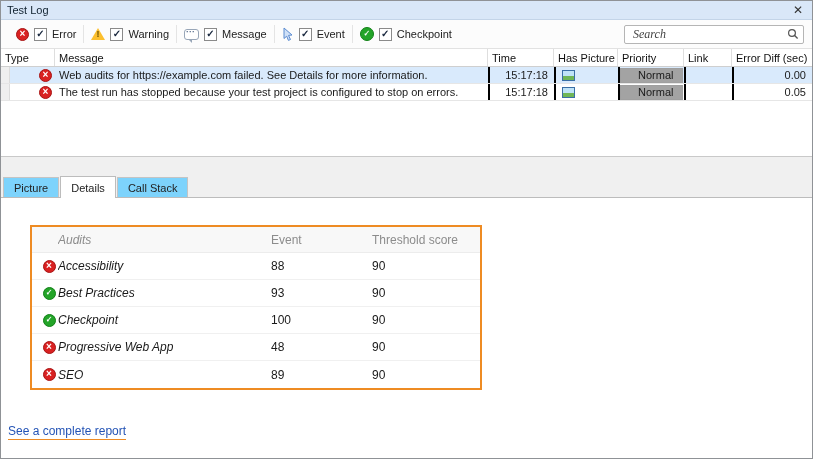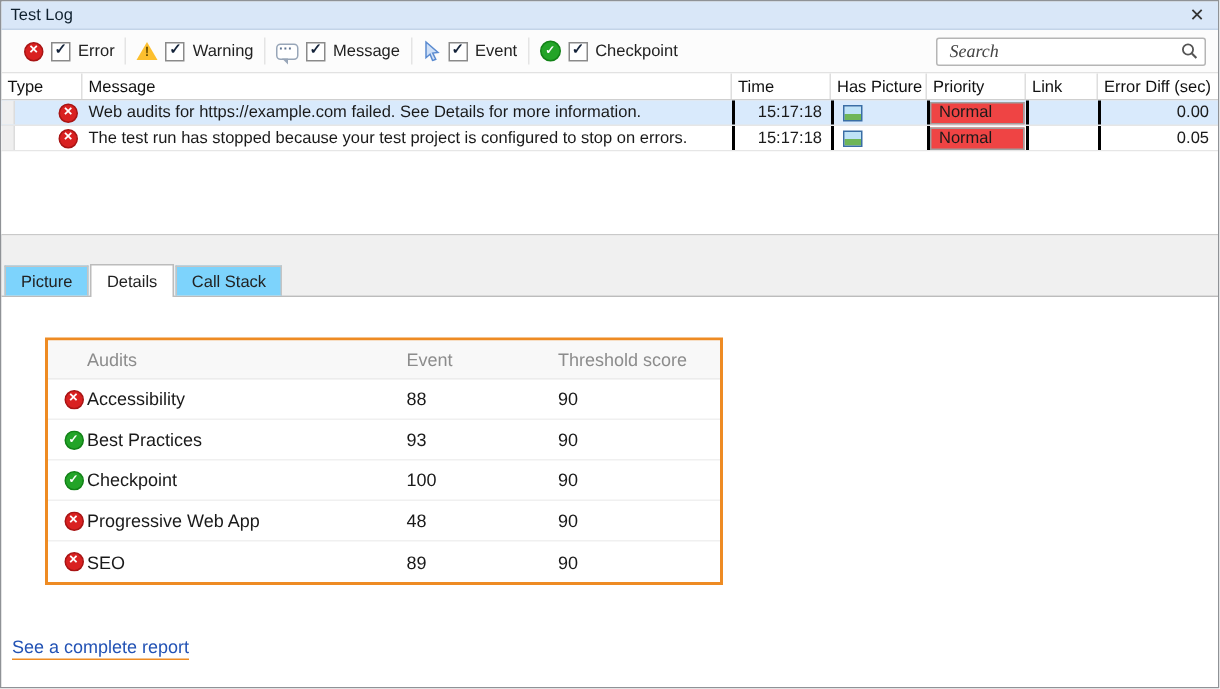--- a/index.html
+++ b/index.html
@@ -54,37 +54,37 @@
   .col-diff { width:80px; flex:0 0 auto; border-right:none !important; }
 
   .grow { display:flex; height:17px; align-items:stretch; border-bottom:1px solid #e6e6e6; background:#fff; cursor:default; }
   .grow.sel-true { background:#d9eafc; }
   .gc { display:flex; align-items:center; padding-left:4px; overflow:hidden; white-space:nowrap; }
   .gc.bordered { border-left:2px solid #000000; }
   .gc.right { justify-content:flex-end; padding-right:6px; }
   .gc.col-type { padding-left:0; justify-content:flex-end; padding-right:3px; position:relative; }
   .gutter { position:absolute; left:0; top:0; bottom:0; width:9px; background:#efefef; border-right:1px solid #dcdcdc; }
   .picture-icon { width:13px; height:11px; border:1px solid #3a6ea5; background:linear-gradient(to bottom, #bfe3f7 55%, #6fb657 55%); display:inline-block; margin-left:2px; }
-  .pri-box { flex:1; height:15px; margin:0 1px 0 0; border:1px solid #9f9f9f; background:#ef4444; display:flex; align-items:center; padding-left:5px; }
+  .pri-box { flex:1; height:15px; margin:0 1px 0 0; border:1px solid #9f9f9f; background:#a3a3a3; display:flex; align-items:center; padding-left:17px; }
   .gfill { flex:1; background:#fff; }
 
   
   .tabstrip { height:40px; background:#f0f0f0; display:flex; align-items:flex-end; padding-left:2px; flex:0 0 auto; }
   .tab { height:20px; padding:0 10px; display:flex; align-items:center; background:#7dd3fc; border:1px solid #c4c4c4; border-bottom:none; margin-right:1px; cursor:pointer; position:relative; color:#222; }
   .tab.active-true { background:#fff; height:22px; margin-bottom:-1px; z-index:2; border-color:#bcbcbc; }
 
   
   .panel { flex:1 1 auto; background:#fff; border-top:1px solid #bcbcbc; overflow:hidden; }
   .audit-table { width:452px; margin:27px 0 0 29px; border:2px solid #ee8b23; background:#fff; font-size:12px; }
   .arow { display:flex; height:27px; align-items:center; border-bottom:1px solid #f0f0f0; }
   .arow:last-child { border-bottom:none; }
   .arow.ahead { height:26px; background:#f8f8f8; color:#8c8c8c; border-bottom:1px solid #ececec; }
   .ac { overflow:hidden; white-space:nowrap; }
   .c-icon { width:26px; flex:0 0 auto; display:flex; justify-content:center; padding-left:8px; }
-  .c-name { width:213px; flex:0 0 auto; }
+  .c-name { width:213px; flex:0 0 auto;font-style:italic; }
   .c-score { width:101px; flex:0 0 auto; }
   .c-thr { flex:1 1 auto; }
 
   .report-link { display:inline-block; margin:22px 0 0 7px; color:#2353b5; text-decoration:none; border-bottom:1px solid #ee8b23; padding-bottom:1px; cursor:pointer; font-size:12px; }
 </style>
 </head>
 <body>
 
 <div class="window">
 

